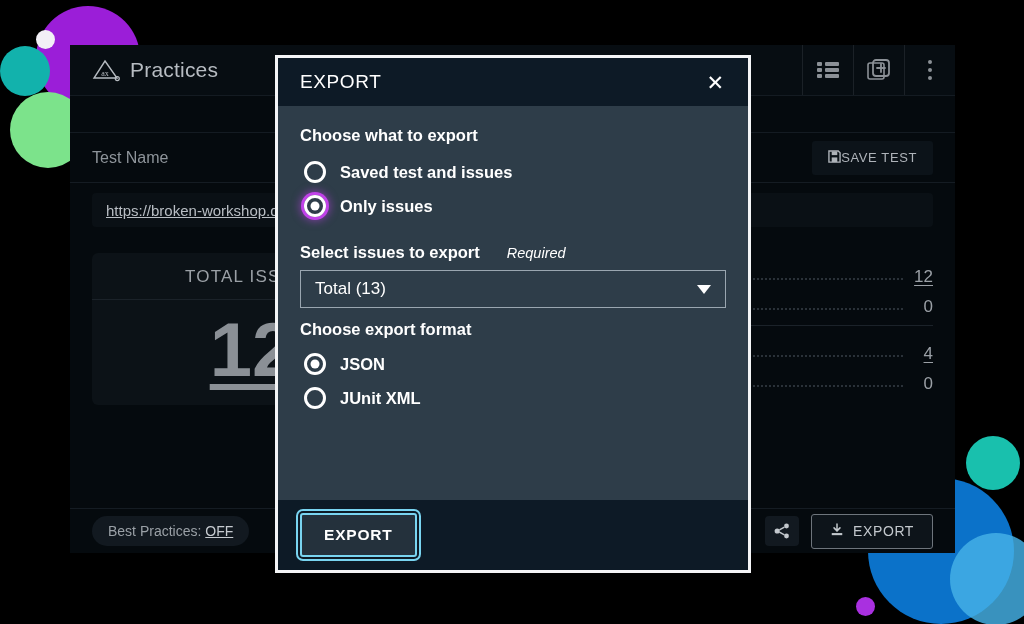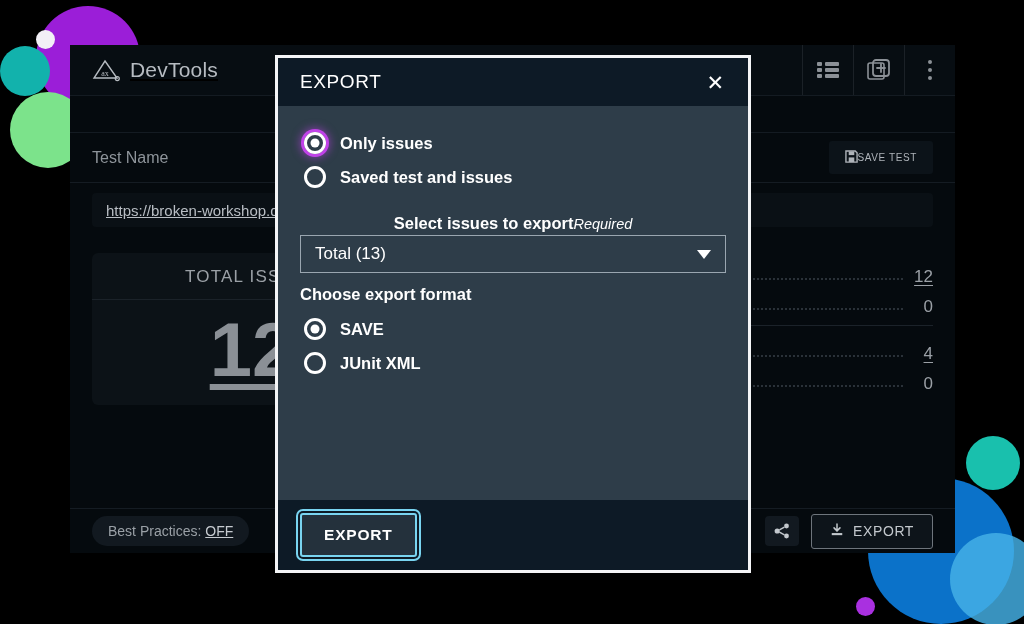--- a/index.html
+++ b/index.html
@@ -22,21 +22,21 @@
   #blob-purple-dot{left:856px;top:597px;width:19px;height:19px;background:#a930e0;}
 
   
   .app{
     position:absolute;left:70px;top:45px;width:885px;height:508px;
     background:#050a0e;z-index:1;overflow:hidden;
     display:flex;flex-direction:column;
   }
   .app-header{
     height:50px;background:#070d12;display:flex;
-    border-bottom:1px solid #141b22;flex:0 0 auto;text-decoration:underline;
+    border-bottom:1px solid #141b22;flex:0 0 auto;
   }
   .brand{display:flex;align-items:center;gap:10px;padding-left:22px;flex:1 1 auto;}
   .brand-name{color:#b7bcc2;font-size:21px;letter-spacing:.2px;}
   .logo-ax{width:28px;height:24px;display:block;}
   .hdr-icons{display:flex;height:100%;}
   .hdr-btn{
     width:50px;height:100%;display:flex;align-items:center;justify-content:center;
     border-left:1px solid #1b2127;
   }
   .ic{fill:#8b9096;}
@@ -48,21 +48,21 @@
   }
   .tab{color:#c3c8cd;font-size:15px;text-decoration:underline;text-underline-offset:4px;}
 
   
   .frow{
     height:49px;display:flex;align-items:center;justify-content:space-between;
     padding:0 22px;border-bottom:1px solid #151c23;flex:0 0 auto;
   }
   .flabel{color:#8e949a;font-size:16px;}
   .ghost-btn{
-    background:#0c1319;color:#aeb3b9;font-size:10px;letter-spacing:.6px;
+    background:#0c1319;color:#aeb3b9;font-size:13px;letter-spacing:.6px;
     border:none;border-radius:3px;padding:9px 16px;display:flex;align-items:center;
   }
   .url-wrap{padding:10px 22px 12px;flex:0 0 auto;}
   .url-box{
     background:#0a1015;border-radius:4px;height:34px;display:flex;align-items:center;
     padding:0 14px;
   }
   .url-text{color:#b9bec4;font-size:15px;text-decoration:underline;}
 
   
@@ -108,21 +108,21 @@
     box-sizing:border-box;
   }
   .modal-head{
     height:48px;background:#0d1a26;display:flex;align-items:center;justify-content:space-between;
     padding:0 18px 0 22px;flex:0 0 auto;
   }
   .modal-title{color:#ffffff;font-size:19px;letter-spacing:.6px;}
   .close-x{color:#ffffff;font-size:21px;line-height:1;background:none;border:none;padding:4px 6px;}
   .modal-body{flex:1 1 auto;padding:20px 22px 0;color:#ffffff;min-height:0;}
   .section-label{font-size:16.5px;font-weight:bold;margin:0 0 10px;}
-  .label-row{display:flex;align-items:baseline;justify-content:center;margin:20px 0 2px;}
+  .label-row{display:flex;align-items:baseline;justify-content:flex-start;margin:20px 0 8px;gap:27px;}
   .req{font-size:14.5px;font-style:italic;font-weight:normal;}
   .radio-row{display:flex;align-items:center;gap:14px;height:34px;margin-left:4px;}
   .radio{
     width:22px;height:22px;border-radius:50%;border:3px solid #ffffff;box-sizing:border-box;
     flex:0 0 auto;position:relative;
   }
   .radio.checked::after{
     content:"";position:absolute;left:50%;top:50%;transform:translate(-50%,-50%);
     width:9px;height:9px;border-radius:50%;background:#ffffff;
   }
@@ -163,21 +163,21 @@
 
   <div class="app-header">
     <div class="brand">
       <span>
         <svg class="logo-ax" viewBox="0 0 28 24">
           <path d="M13 3 L25 20 L2 20 Z" fill="none" stroke="#b7bcc2" stroke-width="1.4"></path>
           <text x="13" y="18" font-size="8" fill="#b7bcc2" text-anchor="middle" font-family="Liberation Serif, serif">ax</text>
           <circle cx="25.3" cy="20.6" r="2" fill="none" stroke="#b7bcc2" stroke-width="1.2"></circle>
         </svg>
       </span>
-      <span class="brand-name">DevTools</span>
+      <span class="brand-name">Practices</span>
     </div>
     <div class="hdr-icons">
       <div class="hdr-btn">
         <svg width="24" height="20" viewBox="0 0 24 20" class="ic">
           <rect x="1" y="2" width="5" height="4" rx="1"></rect>
             <rect x="9" y="2" width="14" height="4" rx="1"></rect>
           <rect x="1" y="8" width="5" height="4" rx="1"></rect>
             <rect x="9" y="8" width="14" height="4" rx="1"></rect>
           <rect x="1" y="14" width="5" height="4" rx="1"></rect>
             <rect x="9" y="14" width="14" height="4" rx="1"></rect>
@@ -283,44 +283,45 @@
   </div>
 </div>
 
 <div class="modal">
   <div class="modal-head">
     <span class="modal-title">EXPORT</span>
     <button class="close-x">✕</button>
   </div>
 
   <div class="modal-body">
-
+    <div class="section-label">Choose what to export</div>
+
+    <div class="radio-row">
+      <span class="radio"></span>
+      <span class="radio-label">Saved test and issues</span>
+    </div>
     <div class="radio-row">
       <span class="radio checked focus"></span>
       <span class="radio-label">Only issues</span>
     </div>
-    <div class="radio-row">
-      <span class="radio"></span>
-      <span class="radio-label">Saved test and issues</span>
-    </div>
 
     <div class="label-row">
       <span class="section-label" style="margin:0">Select issues to export</span>
       <span class="req">Required</span>
     </div>
     <div class="select-box">
       <span>Total (13)</span>
       <span class="caret"></span>
     </div>
 
     <div class="section-label" style="margin:12px 0 8px">Choose export format</div>
 
     <div class="radio-row">
       <span class="radio checked"></span>
-      <span class="radio-label">SAVE</span>
+      <span class="radio-label">JSON</span>
     </div>
     <div class="radio-row">
       <span class="radio"></span>
       <span class="radio-label">JUnit XML</span>
     </div>
   </div>
 
   <div class="modal-foot">
     <button class="btn btn-primary">EXPORT</button>
   </div>

